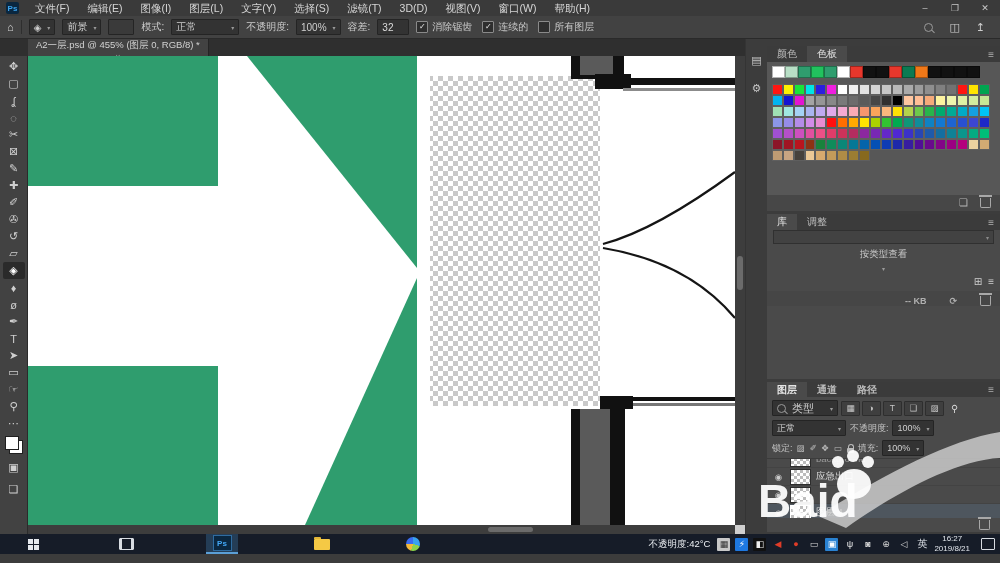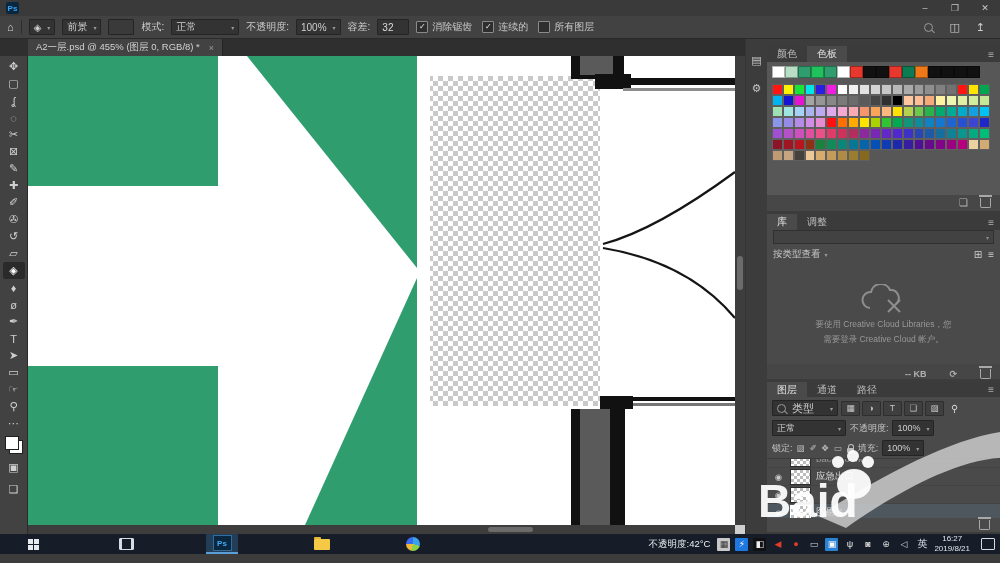--- a/index.html
+++ b/index.html
@@ -27,22 +27,22 @@
   .cb{width:10px;height:10px;background:#2e2e2e;border:1px solid #8a8a8a;border-radius:1px;
       display:inline-flex;align-items:center;justify-content:center;font-size:8px;color:#e8e8e8;line-height:1;}
   .ob-right{margin-left:auto;display:flex;gap:16px;align-items:center;padding-right:8px;}
   .mag{width:7px;height:7px;border:1.3px solid #9a9a9a;border-radius:50%;position:relative;display:inline-block;}
   .mag::after{content:'';position:absolute;width:4px;height:1.3px;background:#9a9a9a;
               transform:rotate(45deg);right:-3px;bottom:-2px;}
   
   .workspace{display:flex;height:495px;}
   .docol{width:745px;display:flex;flex-direction:column;}
   .tabbar{height:17px;background:#2f2f2f;display:flex;align-items:stretch;}
-  .doctab{margin-left:28px;background:#424242;display:flex;align-items:center;gap:9px;
-          padding:0 8px;font-size:9.5px;color:#d2d2d2;border-right:1px solid #252525;}
+  .doctab{margin-left:28px;background:#424242;display:flex;align-items:center;gap:0;
+          padding:0 8px;font-size:9.5px;color:#d2d2d2;border-right:1px solid #252525;flex-direction:column;}
   .doctab .close{color:#9a9a9a;font-size:9px;}
   .docarea{flex:1;display:flex;}
   
   .toolbar{width:28px;background:#424242;border-right:1px solid #2b2b2b;display:flex;
            flex-direction:column;align-items:center;padding-top:2px;}
   .tool{width:22px;height:17px;display:flex;align-items:center;justify-content:center;
         font-size:11px;color:#cfcfcf;border-radius:2px;}
   .tool.selected{background:#2a2a2a;color:#ffffff;}
   .tb-extra{margin-top:4px;display:flex;flex-direction:column;align-items:center;gap:5px;}
   .fgbg{position:relative;width:18px;height:18px;}
@@ -80,21 +80,21 @@
   
   .trash{position:relative;width:9px;height:9px;border:1px solid #a8a8a8;border-top:none;border-radius:0 0 2px 2px;}
   .trash::before{content:'';position:absolute;top:-3px;left:-2px;right:-2px;height:2px;background:#a8a8a8;}
   
   .panel.libraries{height:165px;}
   .lib-search{margin:5px 6px 3px;height:15px;background:#3d3d3d;border:1px solid #2d2d2d;display:flex;
               align-items:center;gap:5px;padding:0 5px;color:#8a8a8a;font-size:9px;}
   .lib-search .car{margin-left:auto;font-size:6px;color:#8a8a8a;}
   .lib-dd{margin:0 6px;height:12px;background:#424242;border:1px solid #303030;display:flex;
           align-items:center;justify-content:flex-end;padding:0 4px;font-size:6px;color:#8a8a8a;}
-  .lib-viewby{display:flex;align-items:center;gap:4px;padding:4px 6px;font-size:9.5px;color:#c8c8c8;}
+  .lib-viewby{display:flex;align-items:center;gap:4px;padding:4px 6px;font-size:9.5px;color:#c8c8c8;flex-direction:column;}
   .lib-viewby .views{margin-left:auto;display:flex;gap:6px;color:#cfcfcf;font-size:10px;}
   .lib-center{flex:1;display:flex;flex-direction:column;align-items:center;justify-content:center;
               gap:2px;color:#989898;font-size:8.5px;text-align:center;line-height:1.5;}
   .lib-footer{height:15px;background:#464646;display:flex;align-items:flex-end;justify-content:flex-end;
               gap:23px;padding:0 9px;color:#b0b0b0;font-size:9px;flex:none;font-weight:bold;}
   
   .panel.layers{height:150px;}
   .lay-filter{display:flex;align-items:center;gap:3px;padding:3px 5px 2px;}
   .fic{width:17px;height:13px;background:#3f3f3f;border:1px solid #2e2e2e;display:flex;align-items:center;
        justify-content:center;font-size:8.5px;color:#c8c8c8;border-radius:1px;}
@@ -144,20 +144,33 @@
   
   .watermark{position:absolute;left:758px;top:418px;pointer-events:none;z-index:50;}
 </style>
 </head>
 <body>
 
 <div class="screen">
 
   <div class="menubar">
     <span class="pslogo">Ps</span>
+    <div id="menu-items" style="display:flex;">
+        <div class="menu-item">文件(F)</div>
+        <div class="menu-item">编辑(E)</div>
+        <div class="menu-item">图像(I)</div>
+        <div class="menu-item">图层(L)</div>
+        <div class="menu-item">文字(Y)</div>
+        <div class="menu-item">选择(S)</div>
+        <div class="menu-item">滤镜(T)</div>
+        <div class="menu-item">3D(D)</div>
+        <div class="menu-item">视图(V)</div>
+        <div class="menu-item">窗口(W)</div>
+        <div class="menu-item">帮助(H)</div>
+      </div>
     <div class="win-controls">
       <span class="win-btn">–</span>
       <span class="win-btn">❐</span>
       <span class="win-btn">✕</span>
     </div>
   </div>
 
   <div class="optionsbar">
     <span class="ob-icon">⌂</span>
     <span class="ob-sep"></span>
@@ -487,38 +500,29 @@
           </div>
           <div class="lib-dd">▾</div>
           <div class="lib-viewby">
             <span>按类型查看</span>
             <span style="font-size:6px;color:#9a9a9a;">▾</span>
             <span class="views">
               <span>⊞</span>
               <span>≡</span>
             </span>
           </div>
-          <div class="lib-center">
-            <svg width="46" height="32" viewBox="0 0 46 32">
-              <path d="M10 24 a8 8 0 0 1 1-16 a10 10 0 0 1 19-2 a8 8 0 0 1 6 14" fill="none" stroke="#8e8e8e" stroke-width="2"></path>
-              <line x1="28" y1="16" x2="40" y2="28" stroke="#8e8e8e" stroke-width="2"></line>
-              <line x1="40" y1="16" x2="28" y2="28" stroke="#8e8e8e" stroke-width="2"></line>
-            </svg>
-            <span>要使用 Creative Cloud Libraries，您</span>
-            <span>需要登录 Creative Cloud 帐户。</span>
-          </div>
           <div class="lib-footer">
             <span>-- KB</span>
             <span>⟳</span>
             <span class="trash"></span>
           </div>
         </div>
 
         <div class="panel layers">
-          <div class="panel-tabs" style="height:15px;">
+          <div class="panel-tabs" style="height:15px;font-weight:bold;">
             <span class="ptab active">图层</span>
             <span class="ptab">通道</span>
             <span class="ptab">路径</span>
             <span class="ptab-menu">≡</span>
           </div>
           <div class="lay-filter">
             <span class="dd" style="width:56px;">
               <span class="mag"></span>
               <span>类型</span>
               <span class="car" style="margin-left:auto;">▾</span>

